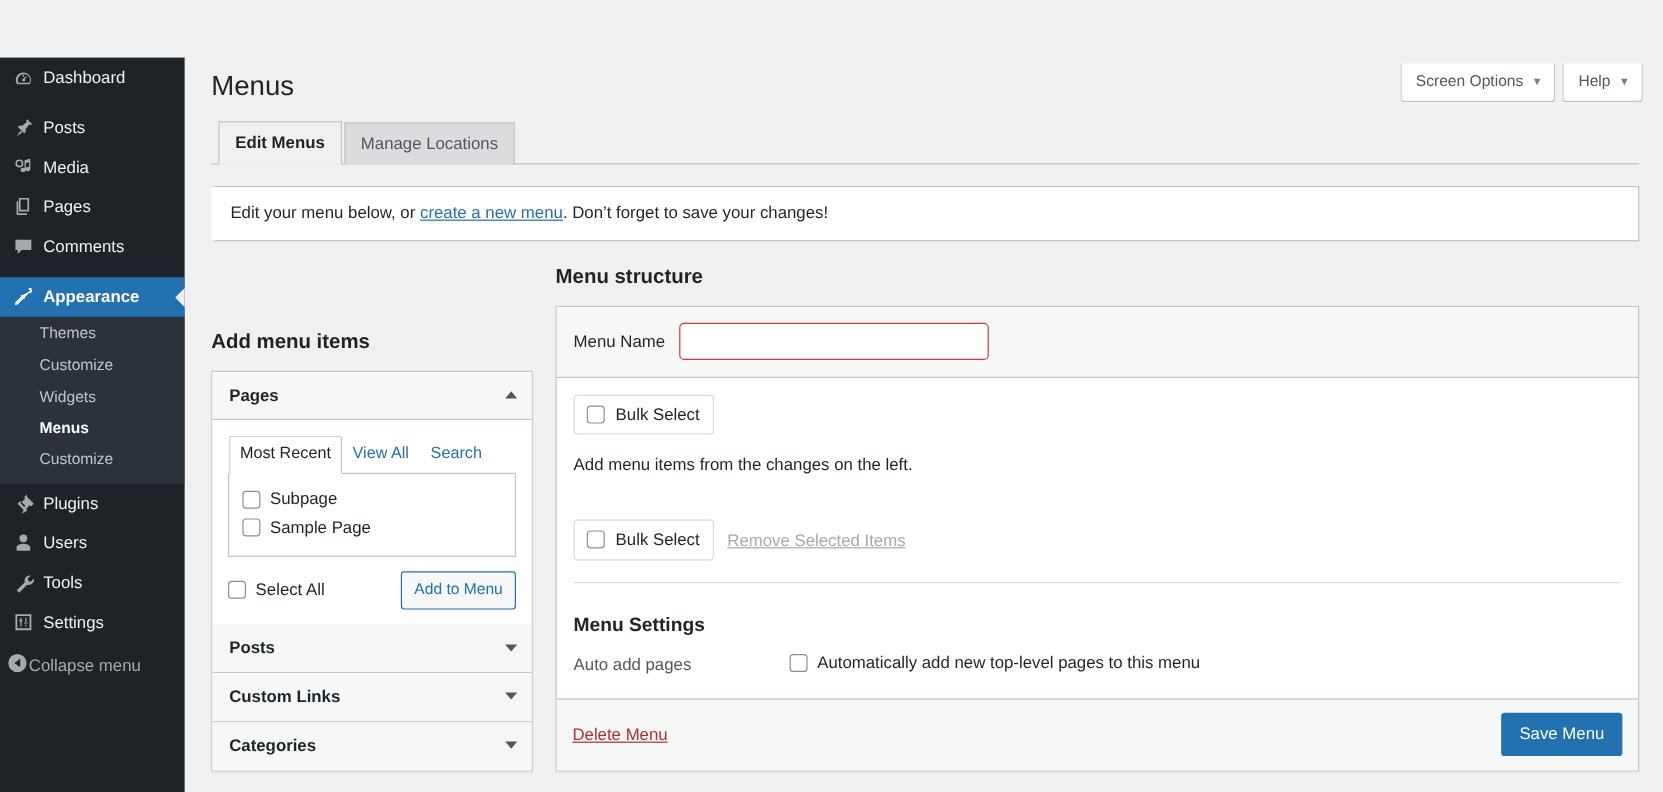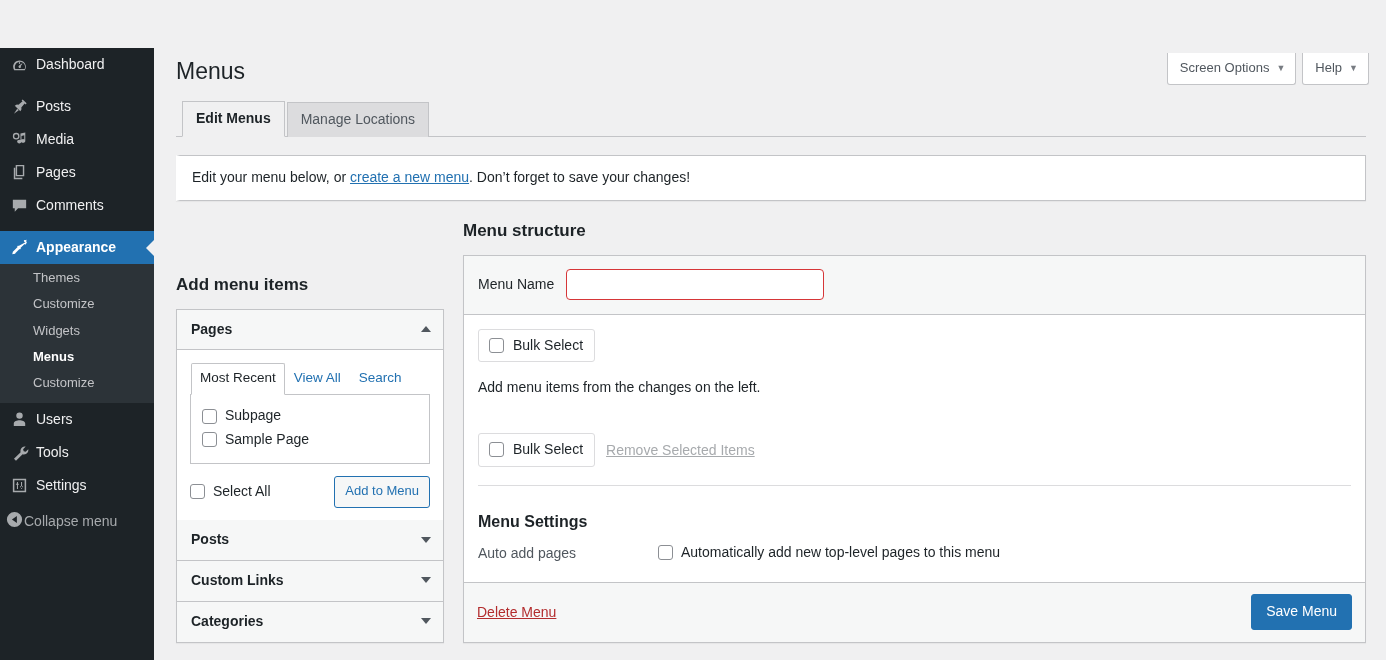--- a/index.html
+++ b/index.html
@@ -401,20 +401,28 @@
     </div>
 
     <div class="submenu-wrap">
       <span class="submenu-item">Themes</span>
       <span class="submenu-item">Customize</span>
       <span class="submenu-item">Widgets</span>
       <span class="submenu-item current">Menus</span>
       <span class="submenu-item">Customize</span>
     </div>
 
+    <div class="menu-top">
+      <span class="mi">
+        <svg width="19" height="19" viewBox="0 0 20 20">
+            <path d="M13.1 2.2l-2.5 2.5 1 1-3.2 3.2-1-1-2.5 2.5 5.3 5.3-1.4 3.1 3.1-1.4 1.5-1.5-1-1 3.2-3.2 1 1 2.5-2.5-6-6zm-2.4 10.9l-3.4-3.4 1-1 3.4 3.4-1 1z"></path>
+          </svg>
+      </span>
+      <span class="mlabel">Plugins</span>
+    </div>
 
     <div class="menu-top">
       <span class="mi">
         <svg width="19" height="19" viewBox="0 0 20 20">
             <path d="M10 9.3a3.4 3.4 0 100-6.8 3.4 3.4 0 000 6.8zm0 1.4c-2.6 0-6 1.3-6 3.2v3h12v-3c0-1.9-3.4-3.2-6-3.2z"></path>
           </svg>
       </span>
       <span class="mlabel">Users</span>
     </div>
 

